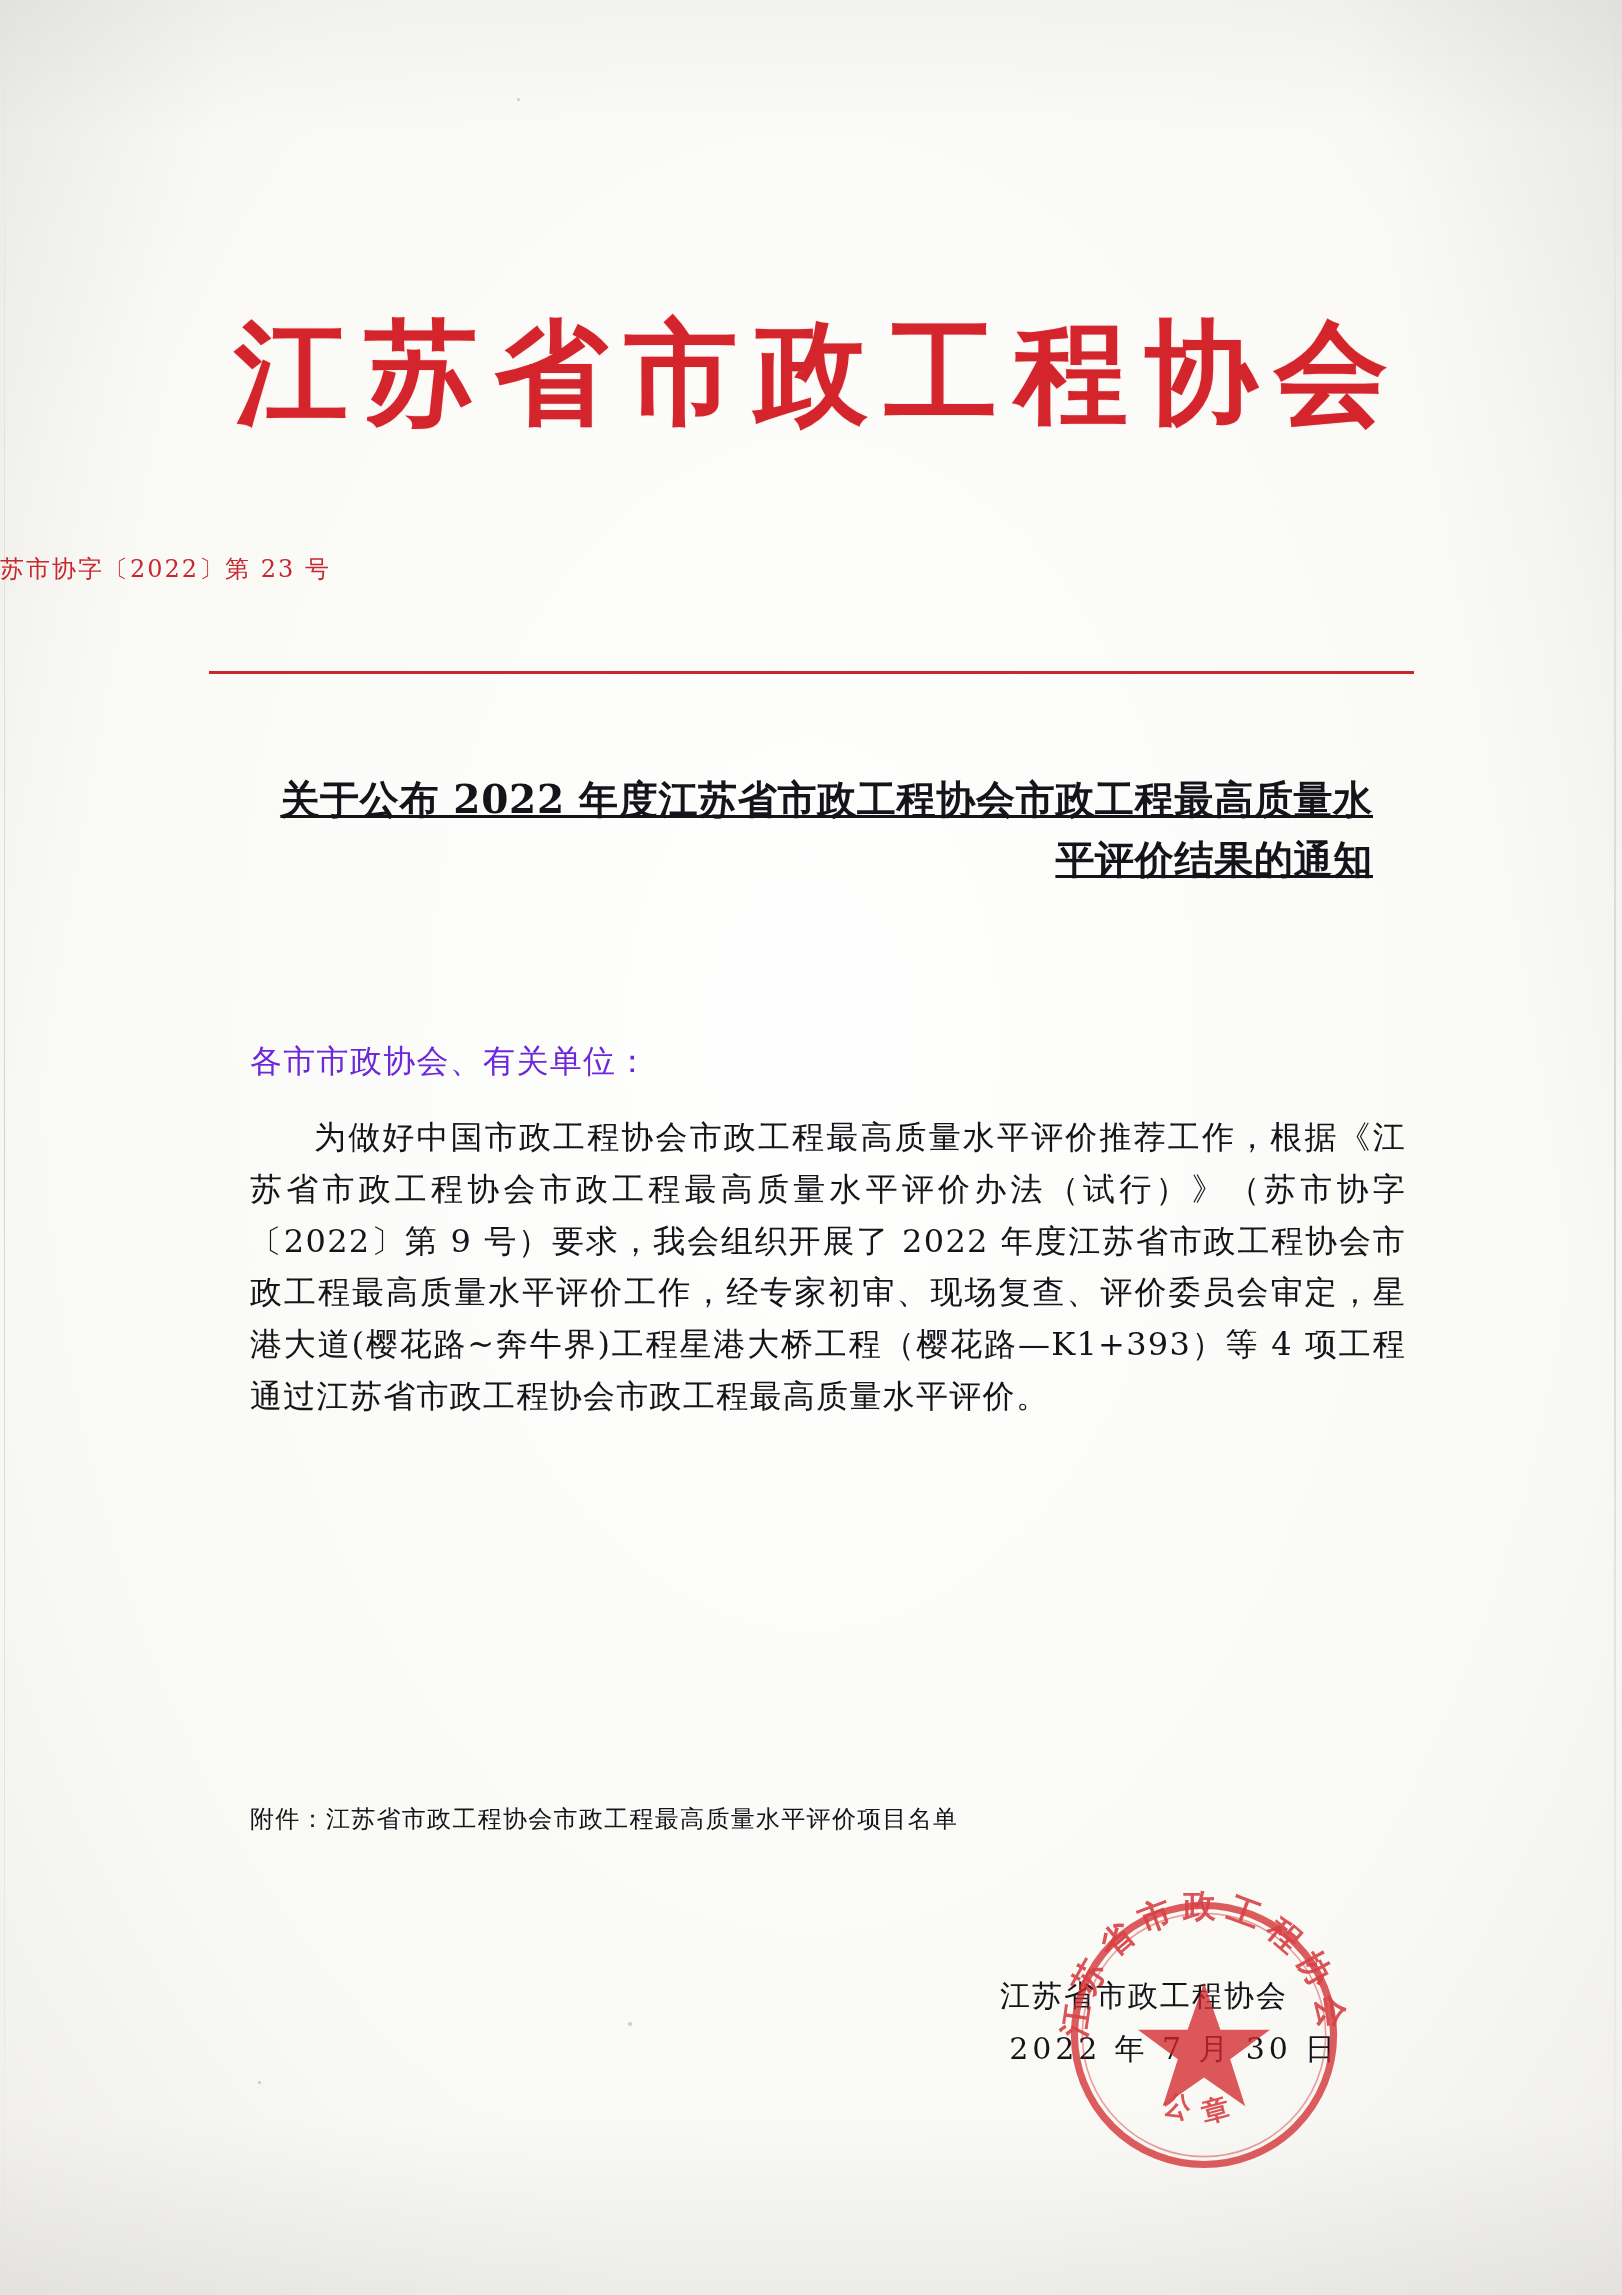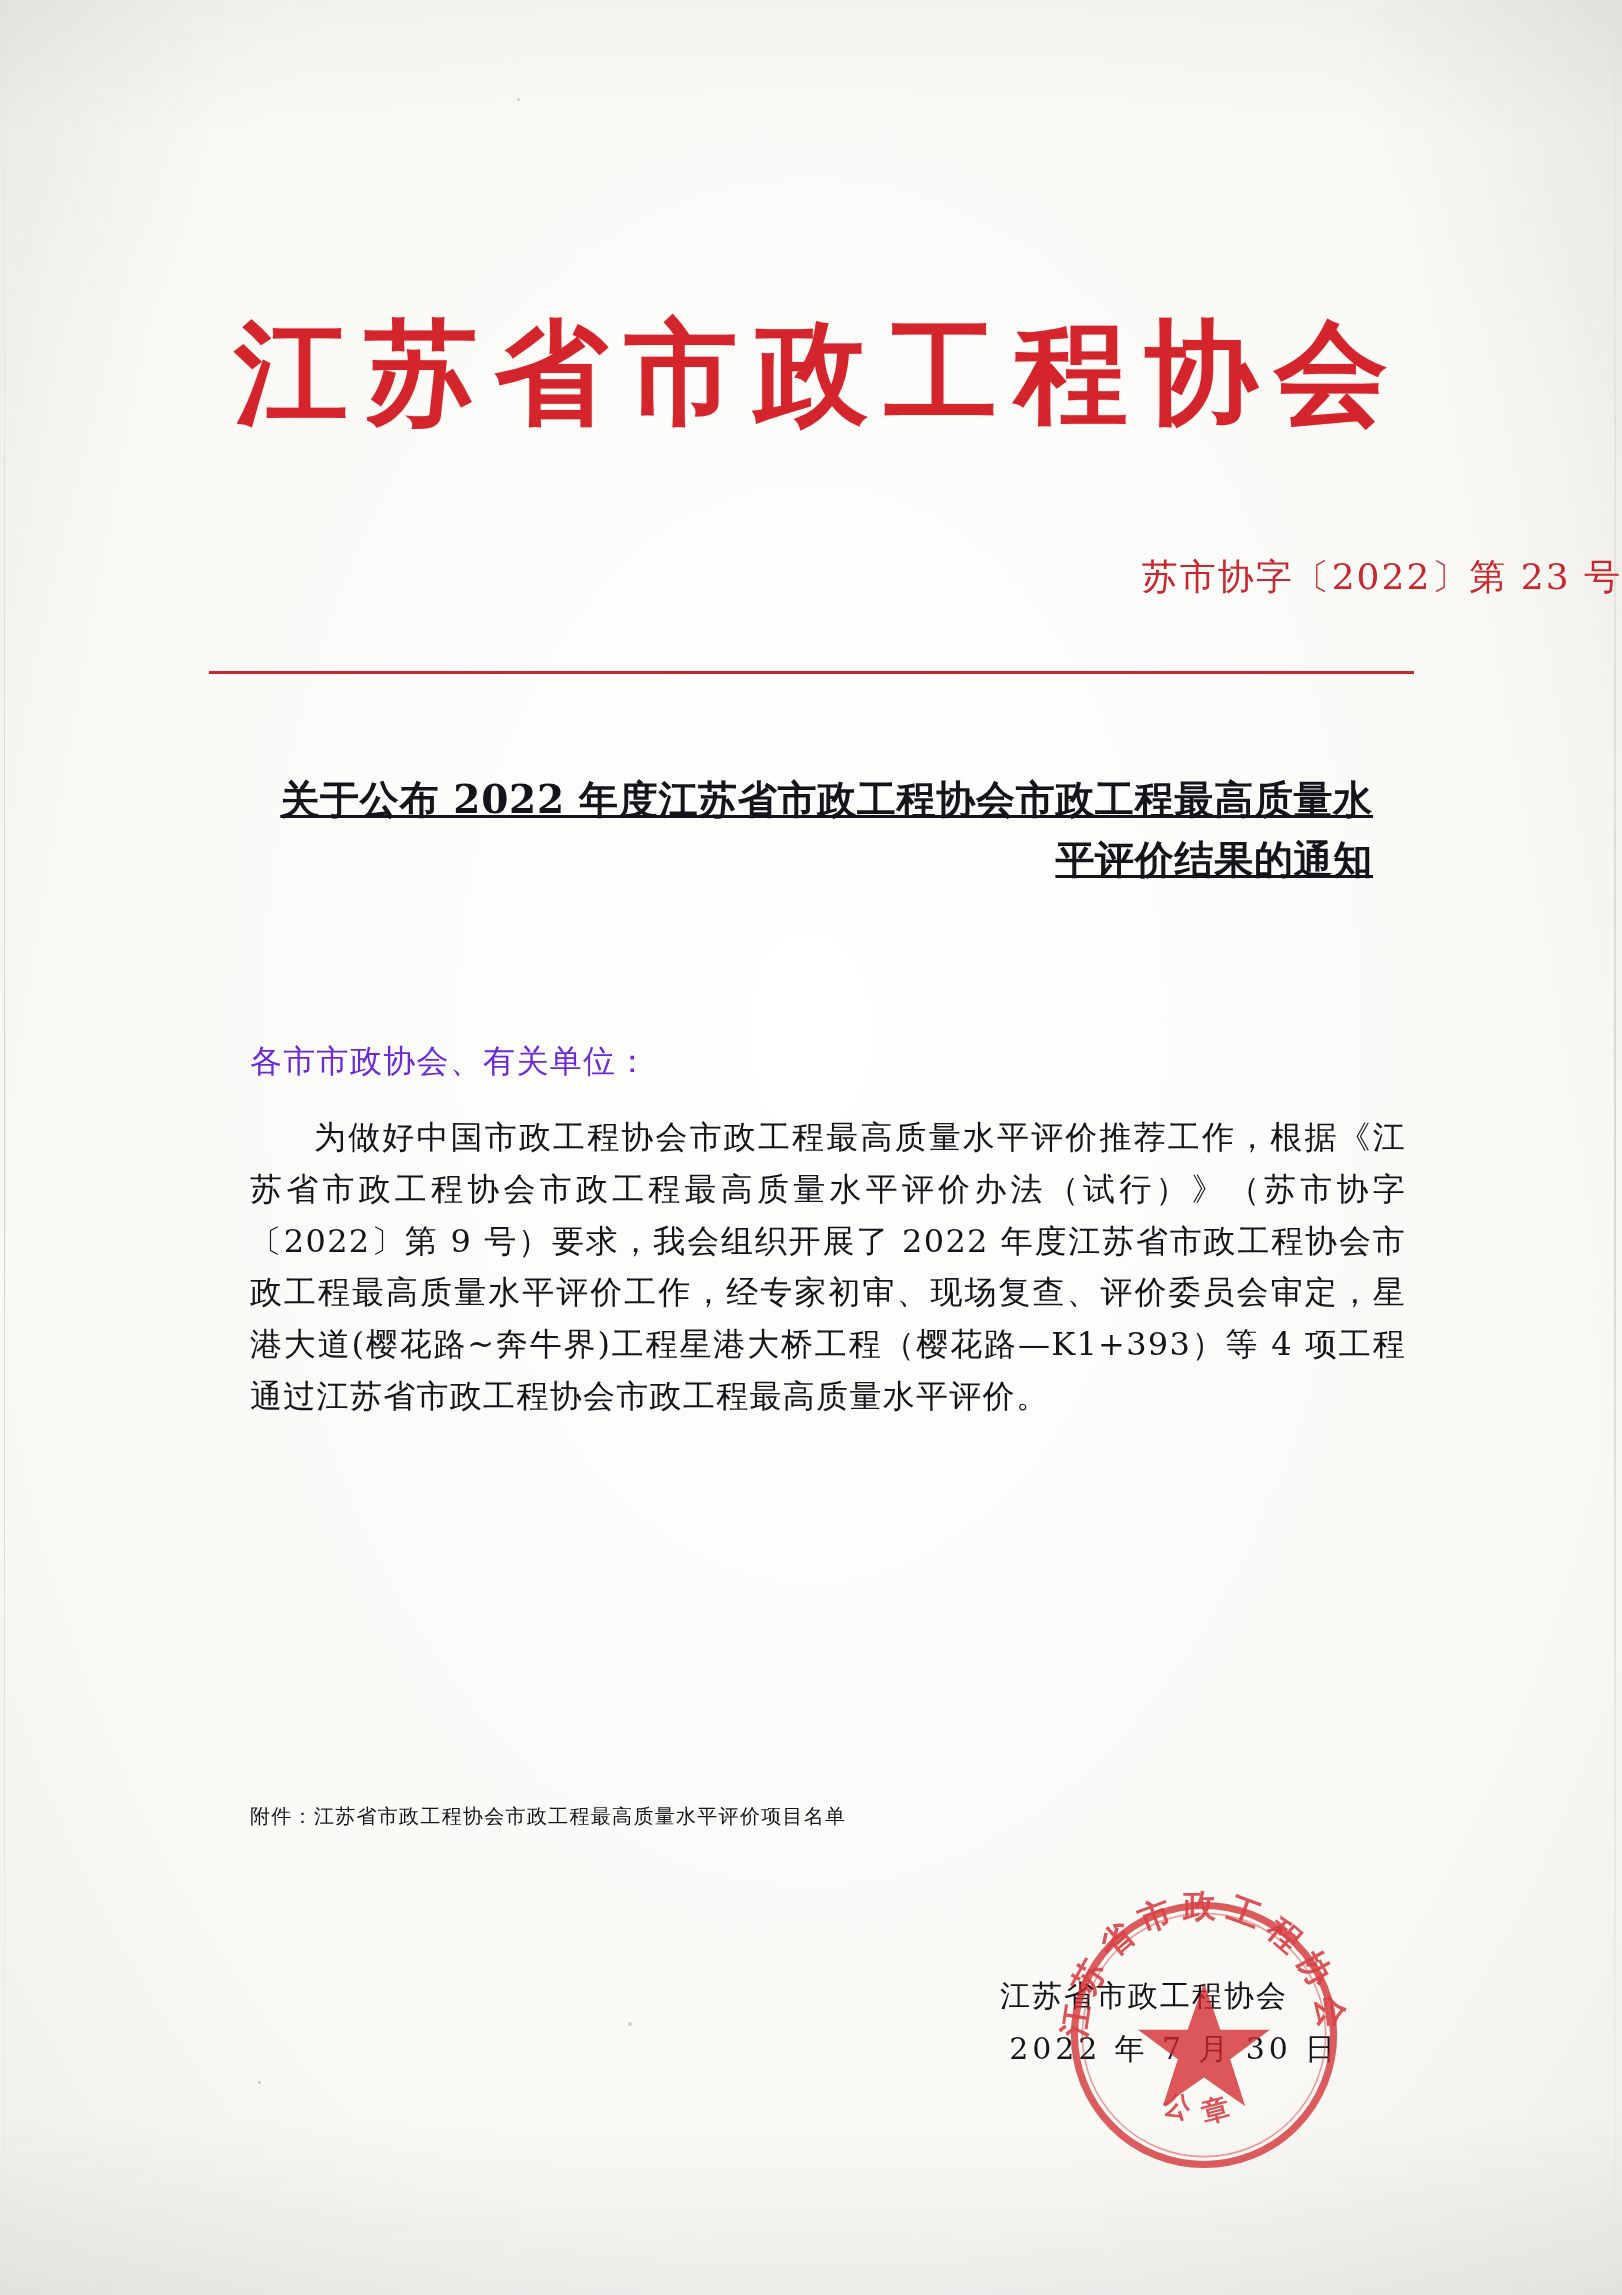--- a/index.html
+++ b/index.html
@@ -63,23 +63,23 @@
     text-indent: 17px;
     line-height: 1.05;
     text-shadow: 0 0 1.3px rgba(211,37,43,0.35);
   }
 
   .doc-number {
     position: absolute;
     left: 0;
     top: 553px;
     width: 100%;
-    text-align: right;
+    text-align: left;
     color: #c9272d;
-    font-size: 36px;
+    font-size: 24px;
     letter-spacing: 2px;
     font-family: "DejaVu Serif", serif;
   }
 
   .red-rule {
     position: absolute;
     left: 209px;
     right: 208px;
     top: 671px;
     height: 3.3px;
@@ -124,21 +124,21 @@
   .body-text p {
     margin: 0 0 0 0;
     text-indent: 2em;
   }
 
   .attachment {
     position: absolute;
     left: 250px;
     right: 226px;
     top: 1803px;
-    font-size: 20px;
+    font-size: 24px;
     color: #14141a;
     letter-spacing: 1.3px;
   }
 
   .signature-block {
     position: absolute;
     right: 216px;
     top: 1970px;
     width: 406px;
     text-align: left;

